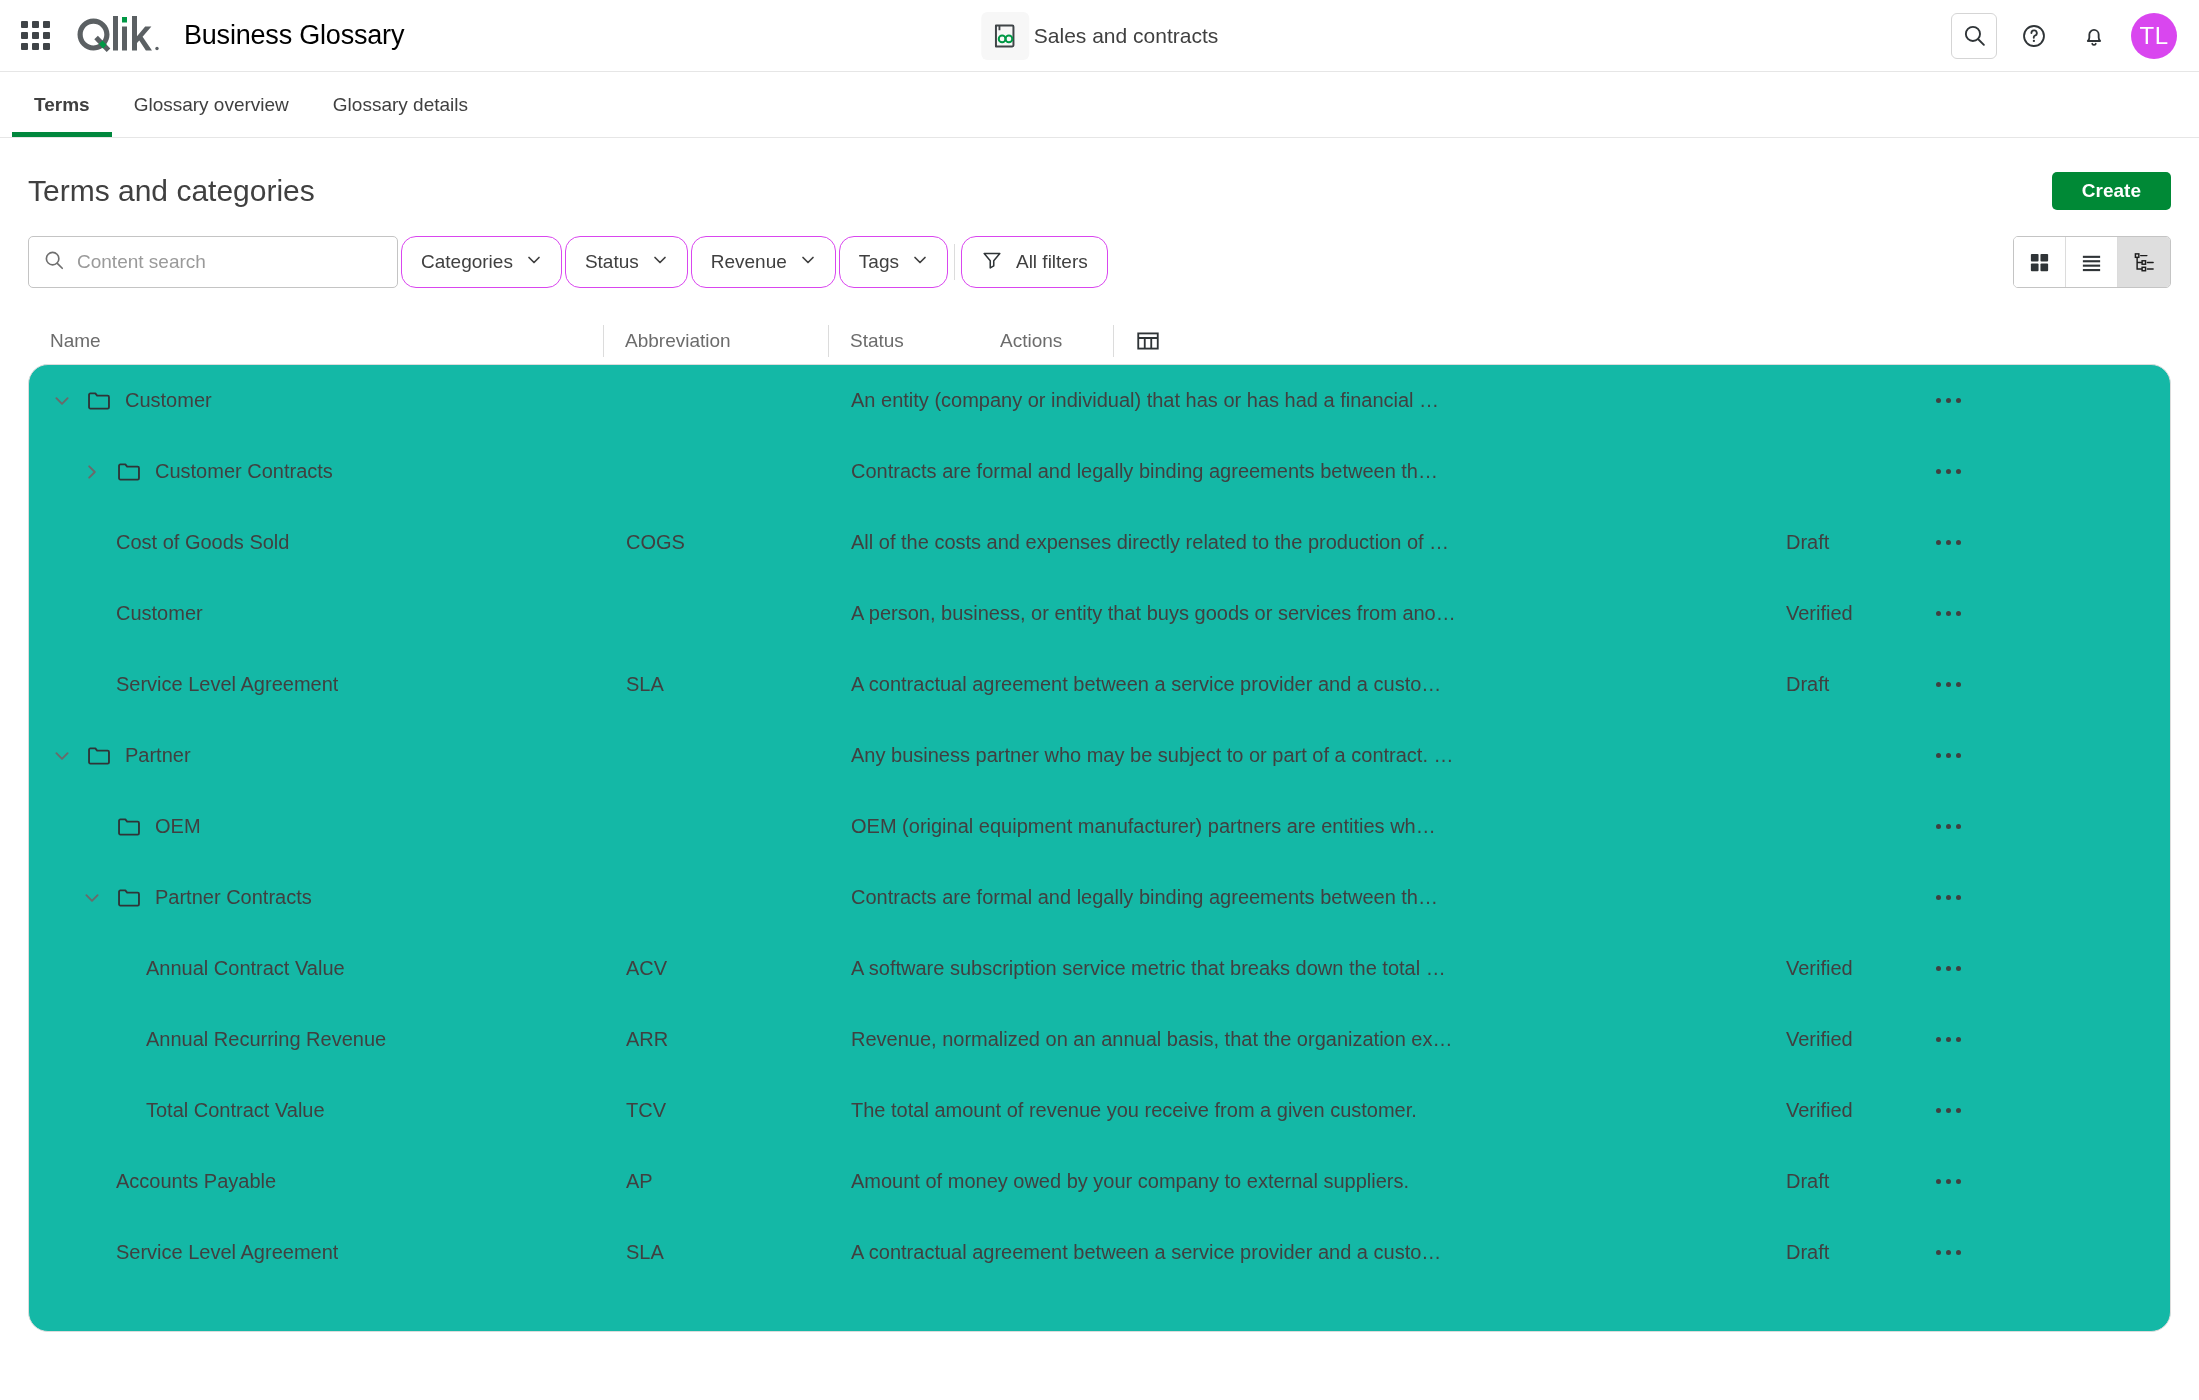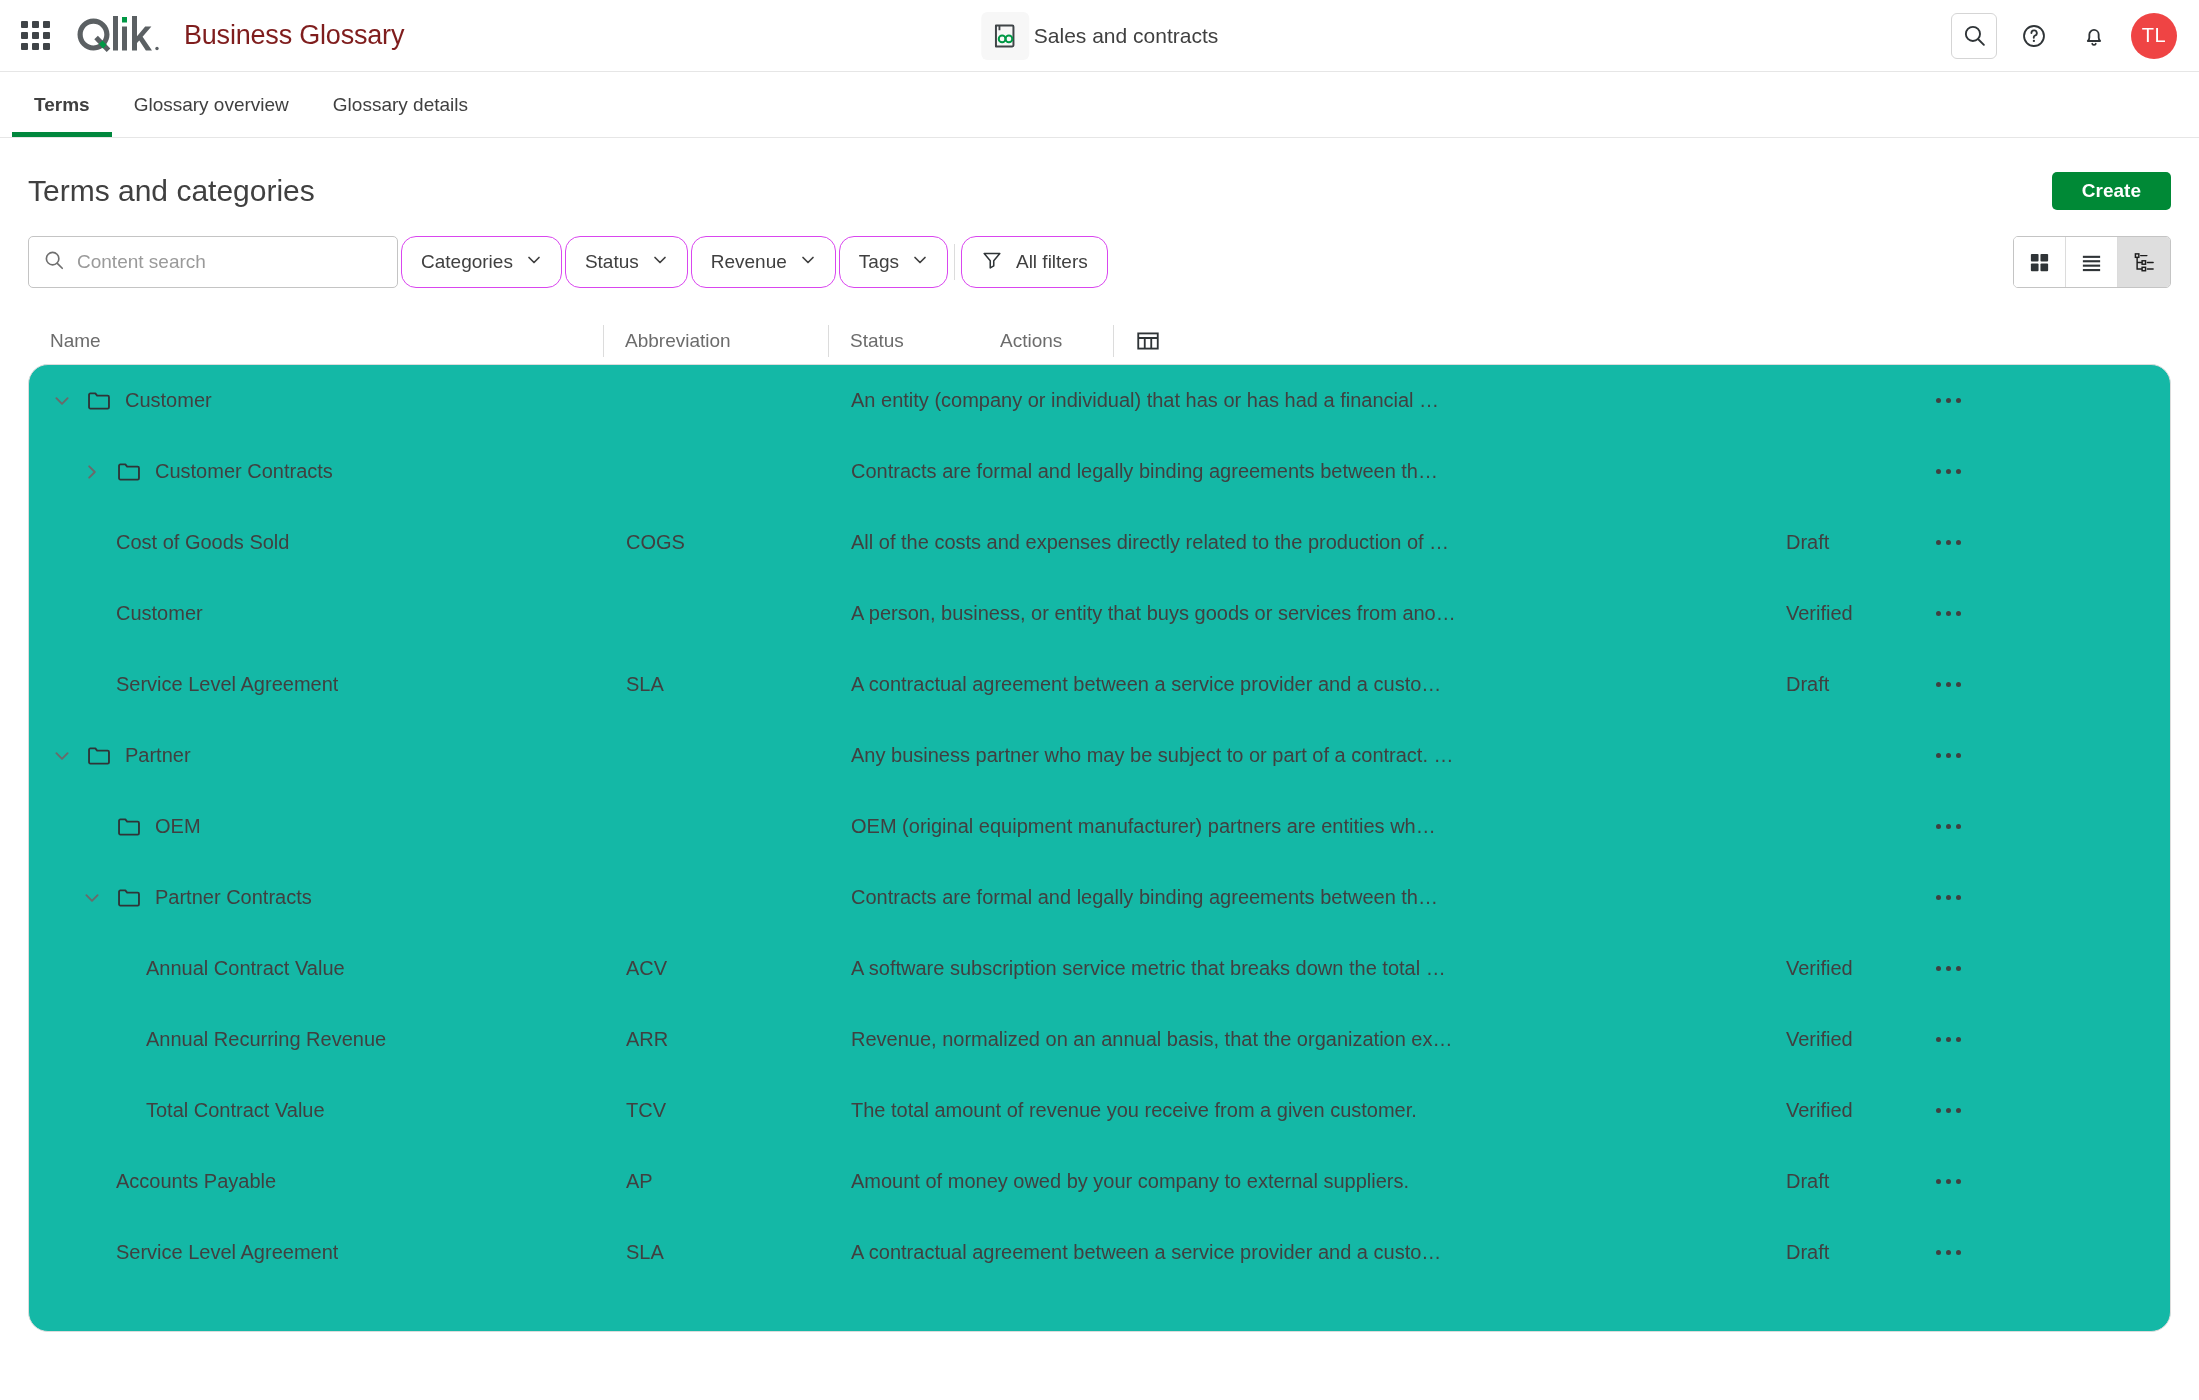--- a/index.html
+++ b/index.html
@@ -33,21 +33,21 @@
     flex: none;
   }
   .waffle span { width: 7px; height: 7px; background: #3f4447; border-radius: 1px; display: block; }
 
   .qlik-logo { margin-left: 20px; display: flex; align-items: flex-end; flex: none; }
   .qlik-logo svg { display: block; }
 
   .app-title {
     margin-left: 20px;
     font-size: 27px;
-    color: #7f1d1d;
+    color: #000000;
     letter-spacing: -0.2px;
     white-space: nowrap;
   }
 
   .space-chip {
     position: absolute;
     left: 50%;
     transform: translateX(-50%);
     display: flex;
     align-items: center;
@@ -72,23 +72,23 @@
     width: 46px; height: 46px;
     border-radius: 6px;
     display: flex; align-items: center; justify-content: center;
     cursor: pointer;
     background: transparent;
     border: 1px solid transparent;
   }
   .icon-btn.boxed { border: 1px solid #d5d5d5; }
   .avatar {
     width: 46px; height: 46px; border-radius: 50%;
-    background: #ef4444;
+    background: #d946ef;
     color: #fff;
-    font-size: 20px;
+    font-size: 24px;
     display: flex; align-items: center; justify-content: center;
     cursor: pointer;
     letter-spacing: 0.5px;
     flex: none;
   }
 
   
   .tabs {
     height: 66px;
     border-bottom: 1px solid #e6e6e6;

